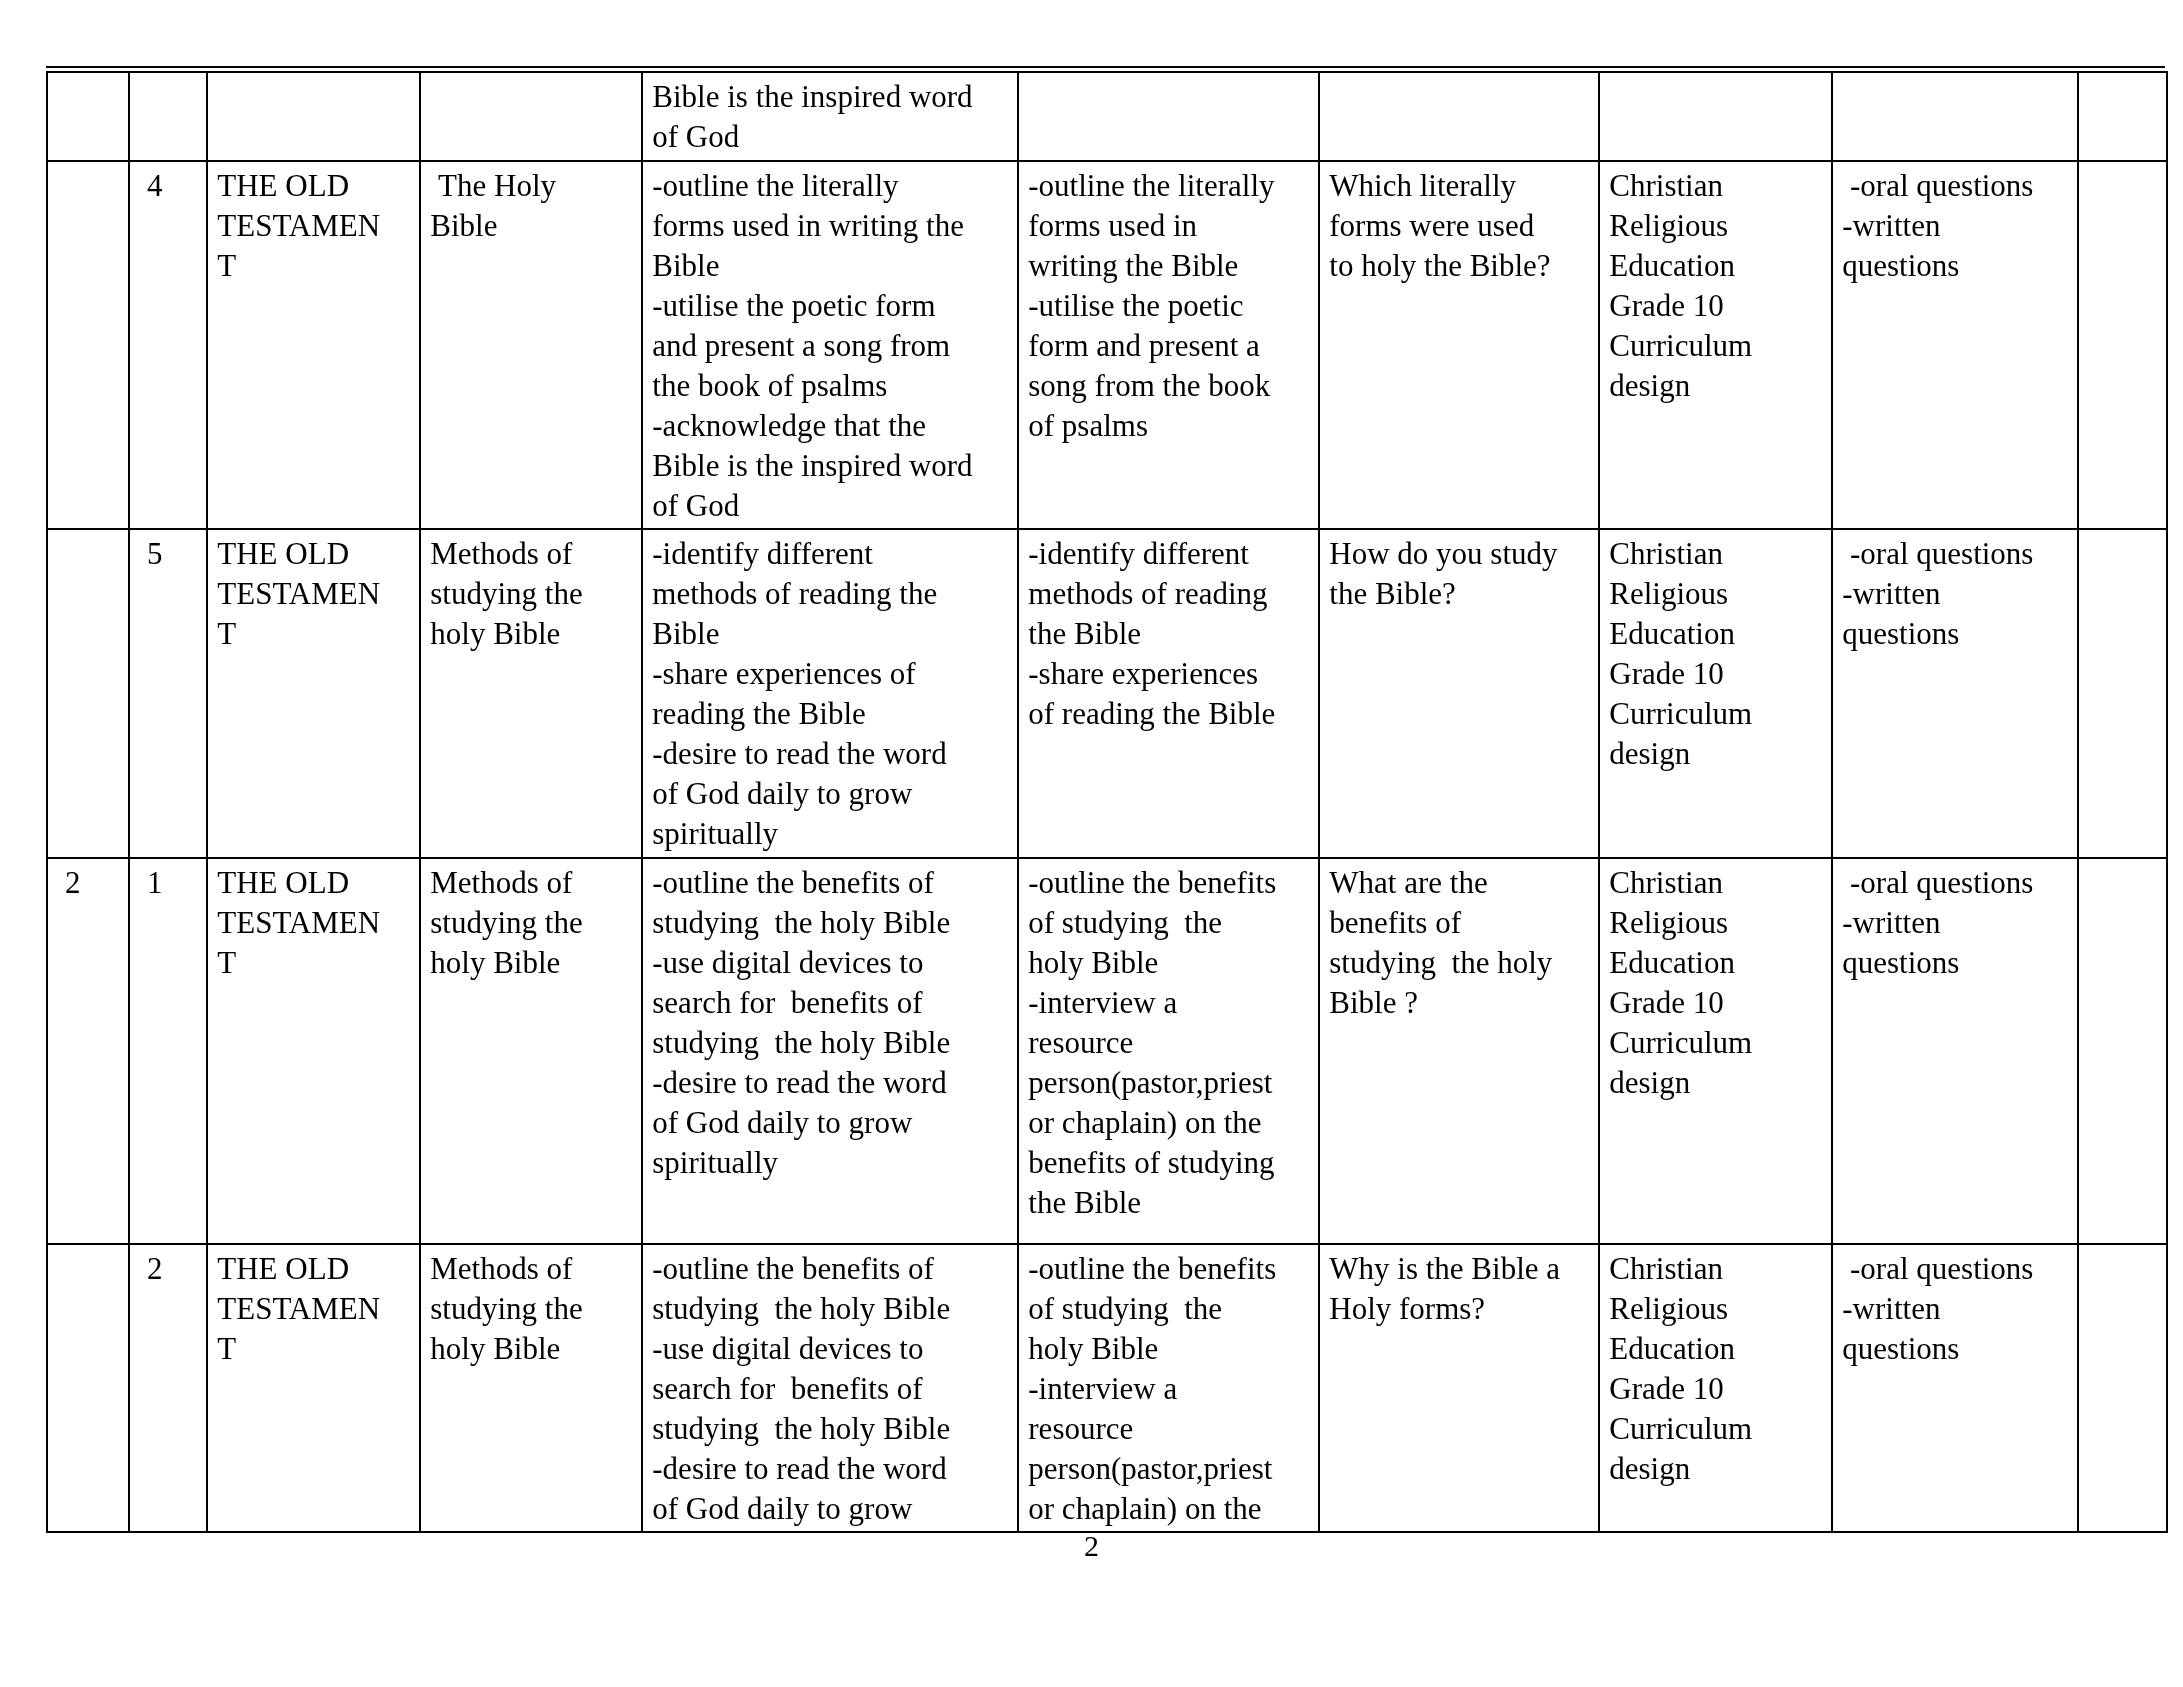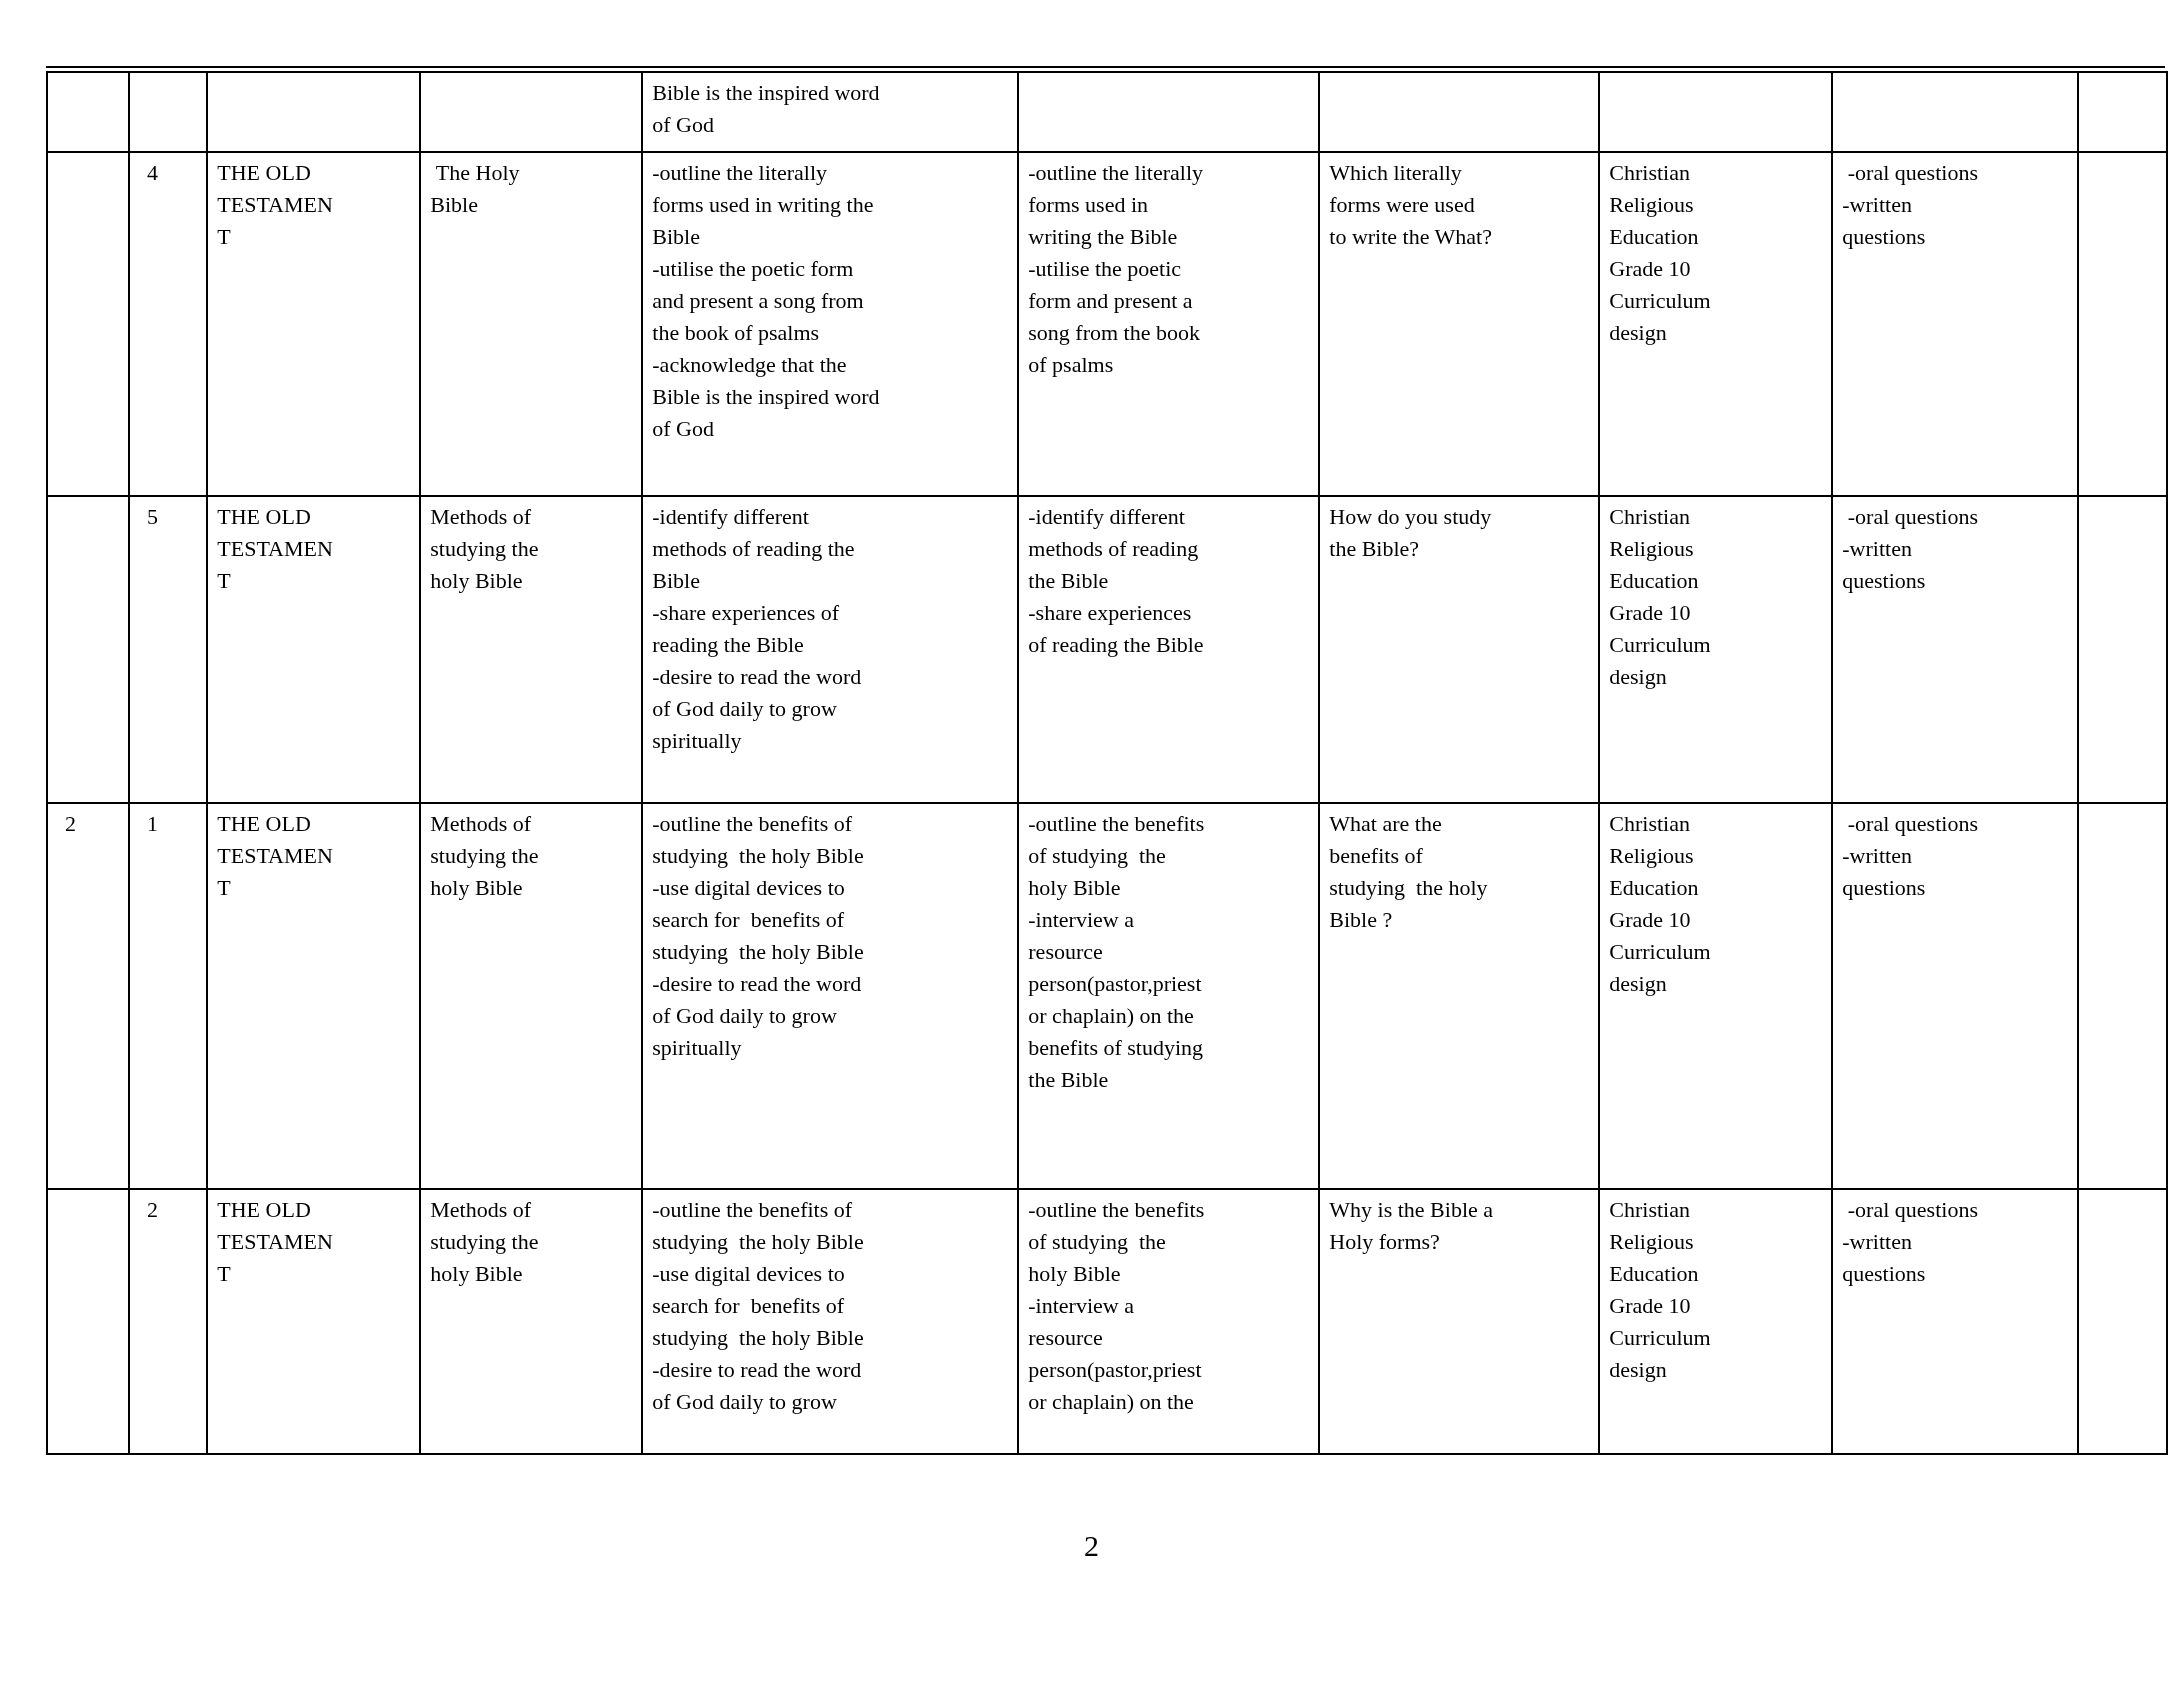--- a/index.html
+++ b/index.html
@@ -26,22 +26,22 @@
     left: 46px;
     top: 71px;
     width: 2119px;
     border-collapse: collapse;
     table-layout: fixed;
   }
   table.sheet td {
     border: 2.6px solid #000000;
     vertical-align: top;
     padding: 4px 8px 2.6px 9.3px;
-    font-size: 22px;
-    line-height: 32px;
+    font-size: 31px;
+    line-height: 40px;
     white-space: pre-wrap;
     overflow: hidden;
     word-break: normal;
   }
   table.sheet td.num { padding-left: 17px; }
   tr.rA { height: 80px; }
   tr.rB { height: 344px; }
   tr.rC { height: 307px; }
   tr.rD { height: 386px; }
   tr.rE { height: 265px; }
@@ -110,21 +110,21 @@
 of God</td>
         <td>-outline the literally
 forms used in
 writing the Bible
 -utilise the poetic
 form and present a
 song from the book
 of psalms</td>
         <td>Which literally
 forms were used
-to write the What?</td>
+to holy the Bible?</td>
         <td>Christian
 Religious
 Education
 Grade 10
 Curriculum
 design</td>
         <td> -oral questions
 -written
 questions</td>
         <td></td>

